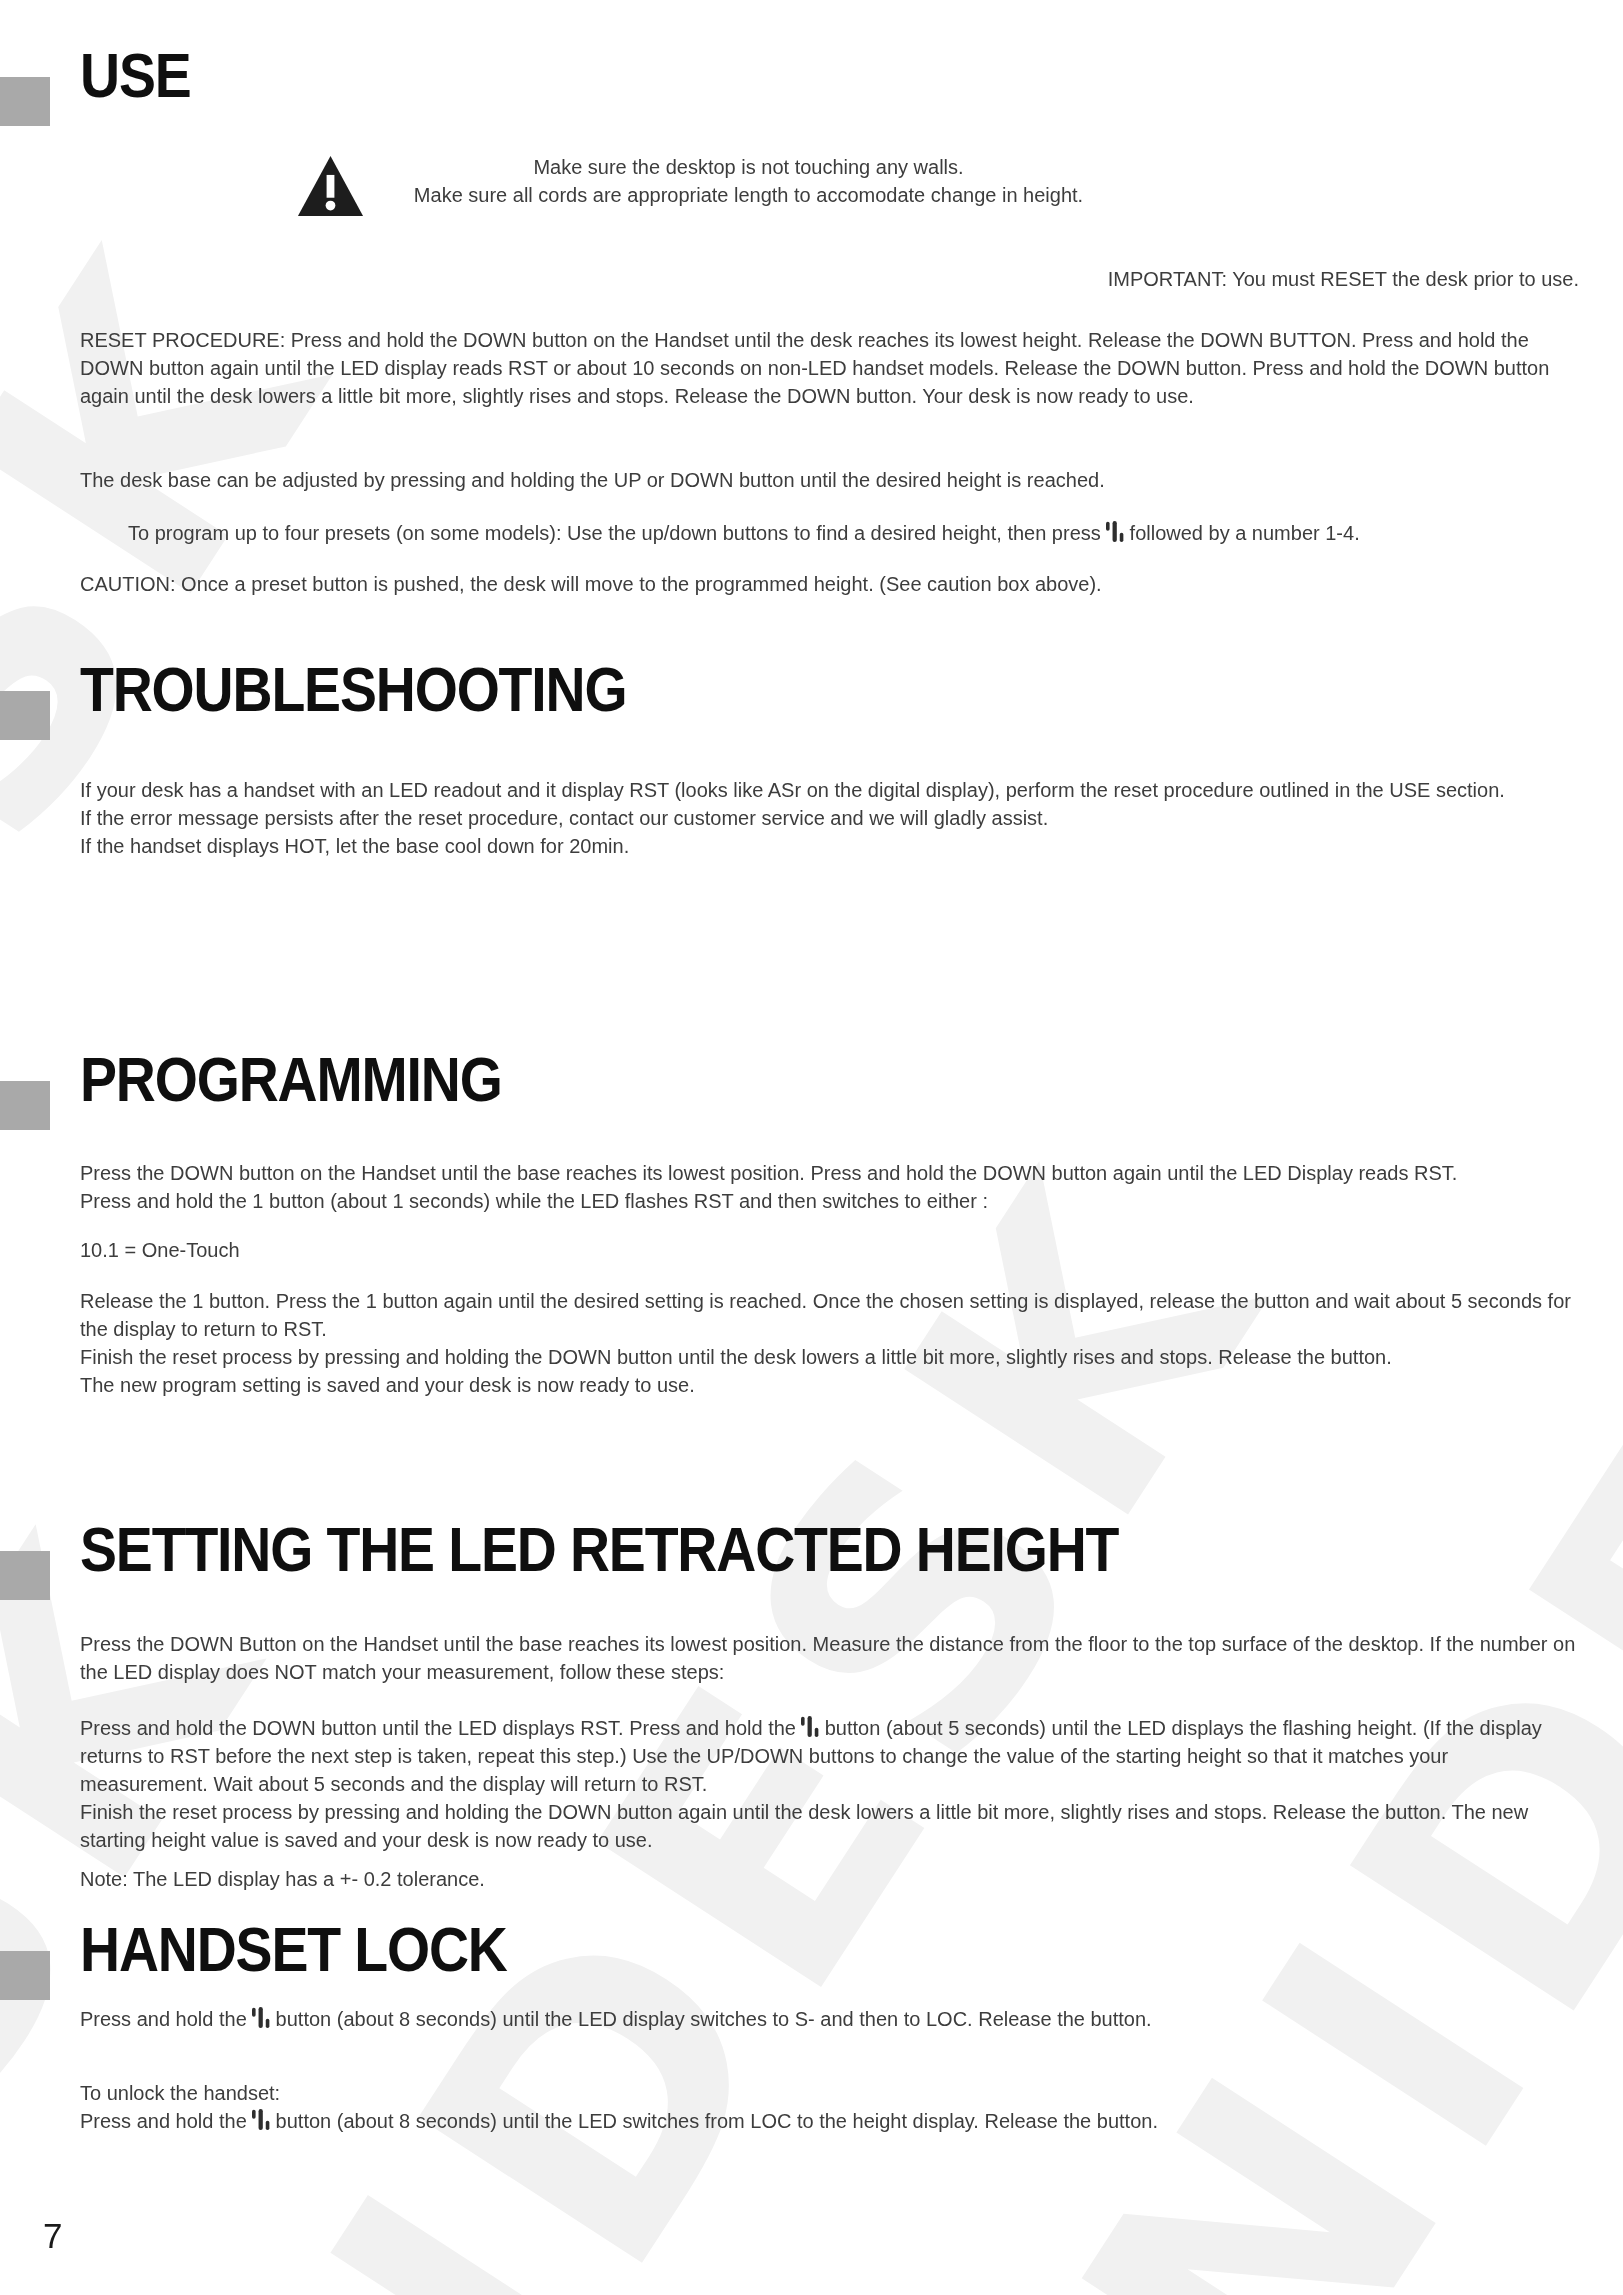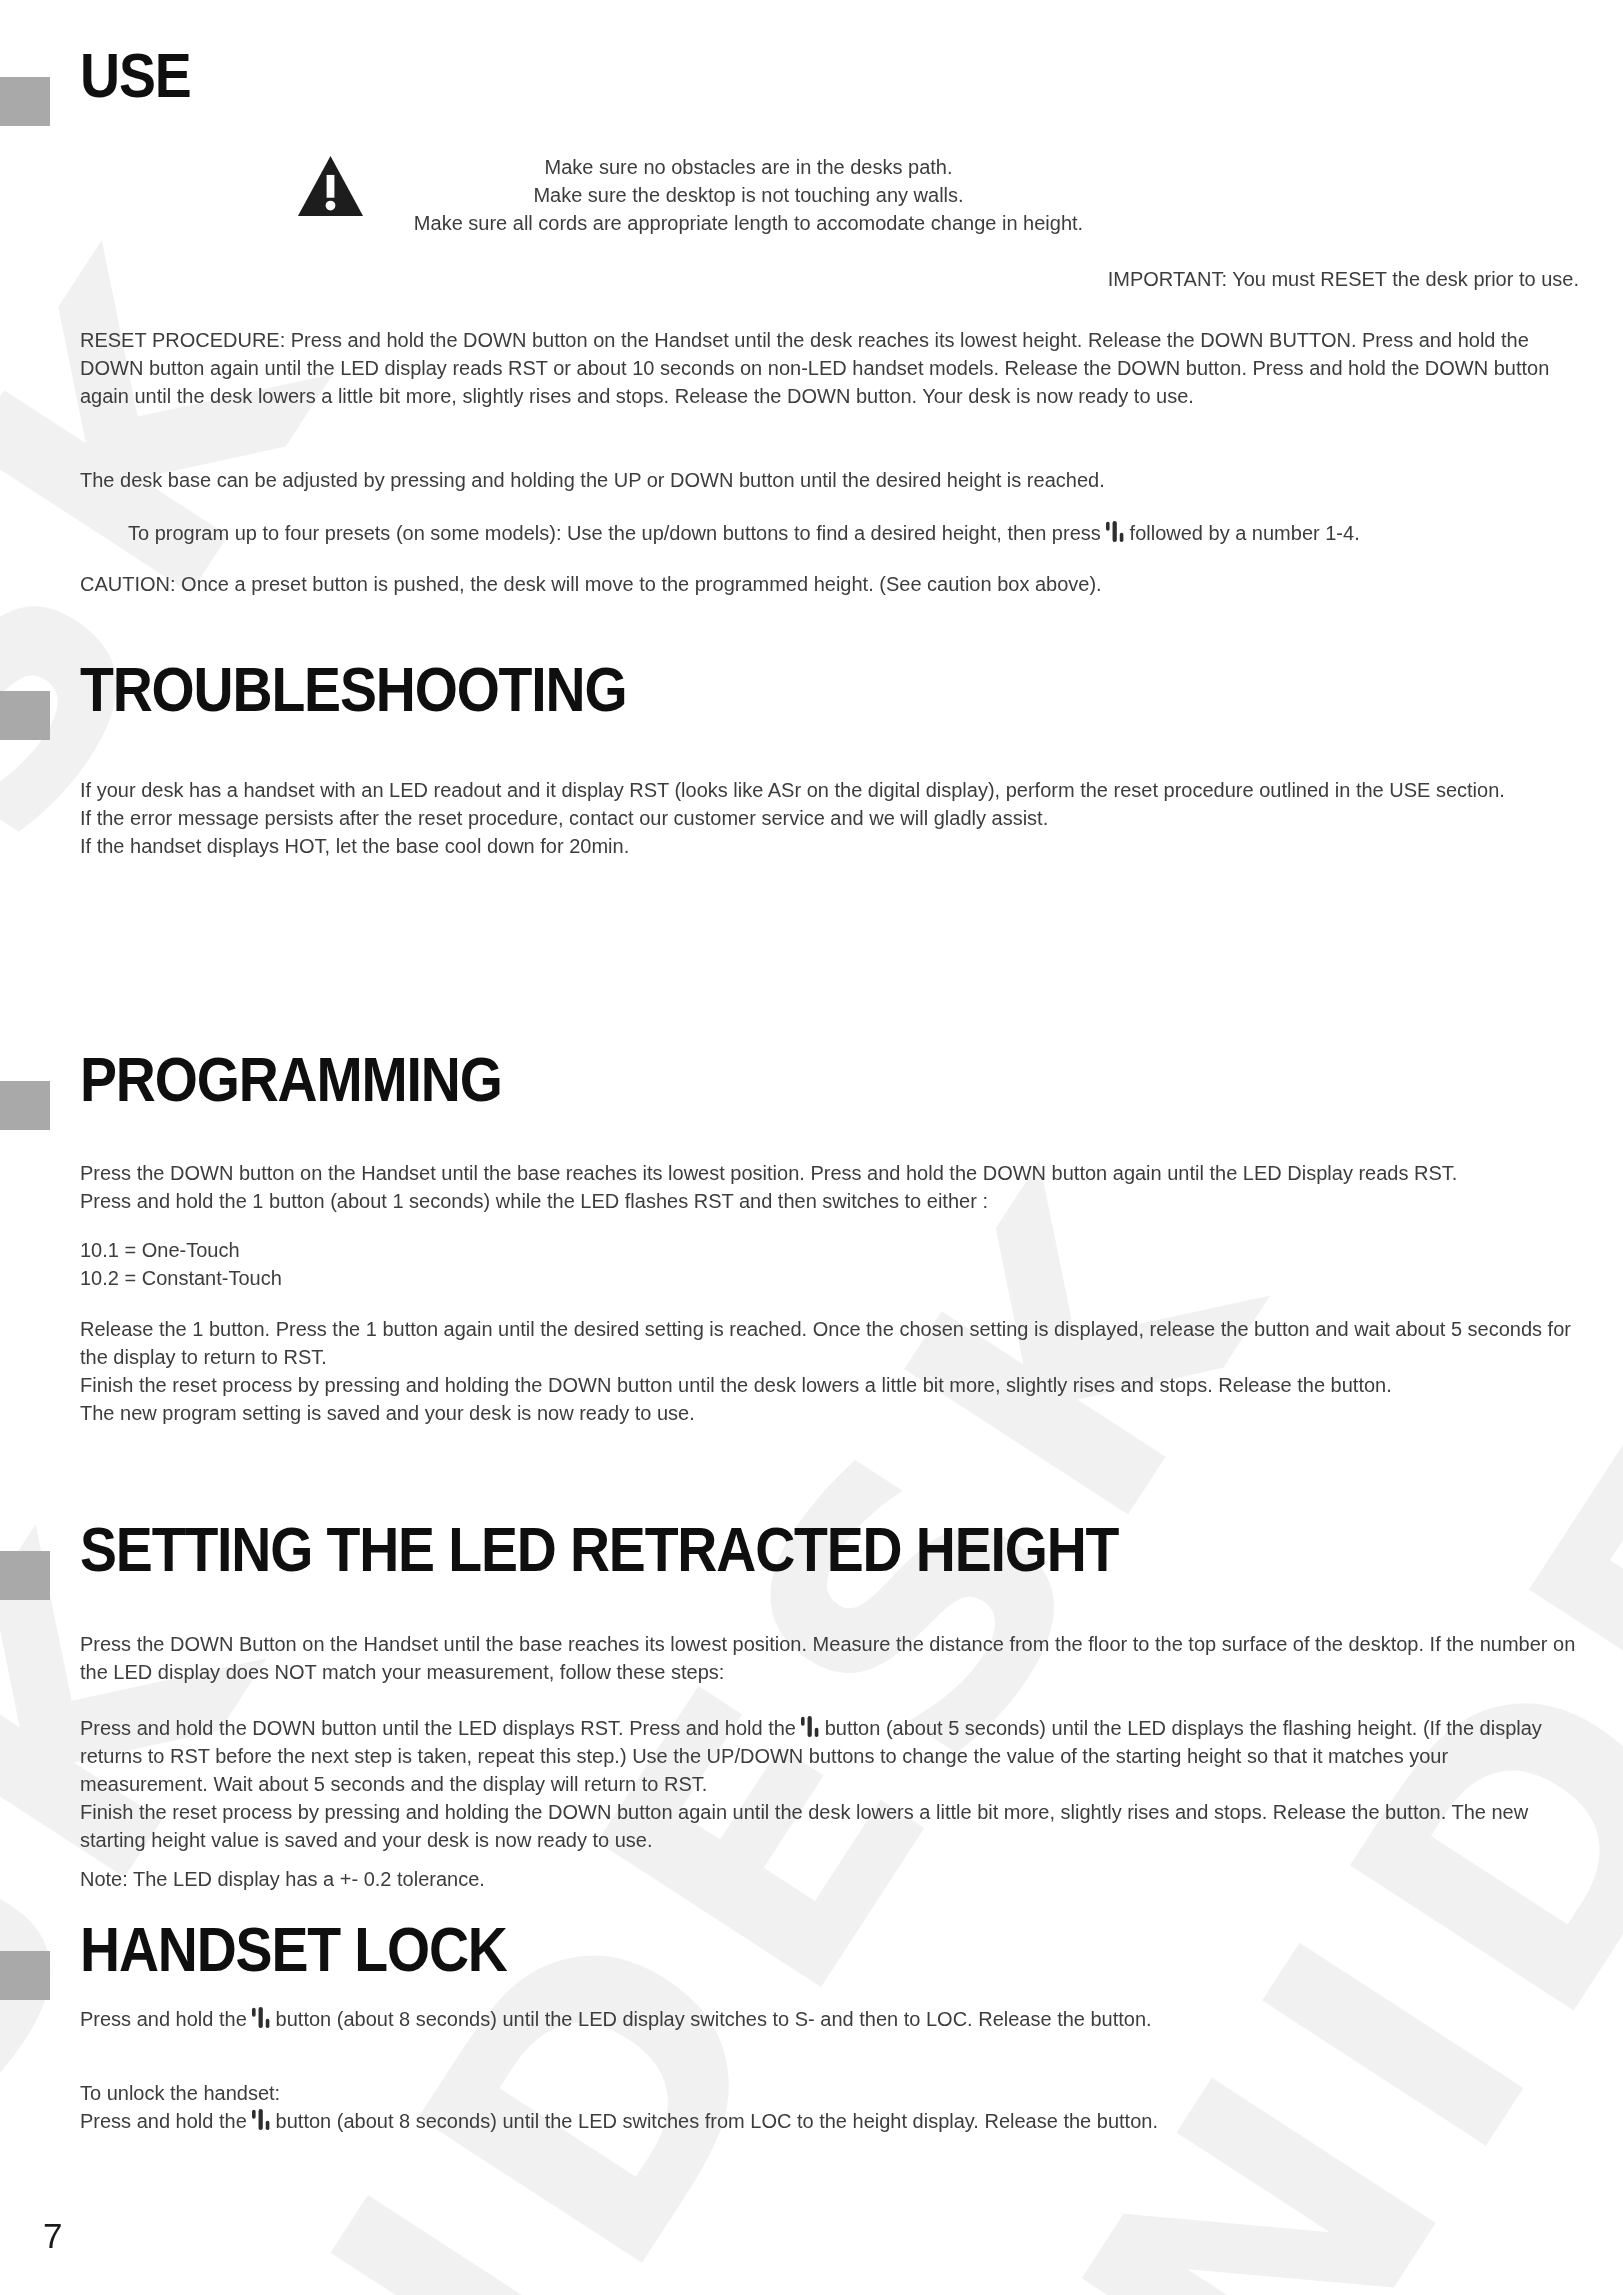--- a/index.html
+++ b/index.html
@@ -82,21 +82,20 @@
       <div class="section-title">USE</div>
 
       <div class="abs" style="left:296px; top:77px;">
         <svg class="warn-svg" width="69" height="64" viewBox="0 0 106 98">
           <path d="M53 3 L103 95 L3 95 Z" fill="#1d1d1d"></path>
           <rect x="47" y="32" width="12" height="35" fill="#ffffff"></rect>
           <circle cx="53" cy="79" r="7.5" fill="#ffffff"></circle>
         </svg>
       </div>
       <div class="abs body caution-text" style="left:366px; top:76px; width:765px;">
-        <p>Make sure no obstacles are in the desks path.</p>
         <p>Make sure the desktop is not touching any walls.</p>
         <p>Make sure all cords are appropriate length to accomodate change in height.</p>
       </div>
 
       <div class="abs body w-body" style="top:188px;text-align:right;">IMPORTANT: You must RESET the desk prior to use.</div>
 
       <div class="abs body w-body" style="top:249px;">RESET PROCEDURE: Press and hold the DOWN button on the Handset until the desk reaches its lowest height. Release the DOWN BUTTON. Press and hold the DOWN button again until the LED display reads RST or about 10 seconds on non-LED handset models. Release the DOWN button. Press and hold the DOWN button again until the desk lowers a little bit more, slightly rises and stops. Release the DOWN button. Your desk is now ready to use.</div>
 
       <div class="abs body w-body" style="top:389px;">The desk base can be adjusted by pressing and holding the UP or DOWN button until the desired height is reached.</div>
 
@@ -122,21 +121,20 @@
     </div>
 
     <div class="section" style="top:1081px;">
       <div class="sq"></div>
       <div class="section-title">PROGRAMMING</div>
       <div class="abs body w-body" style="top:78px;">
         <p>Press the DOWN button on the Handset until the base reaches its lowest position. Press and hold the DOWN button again until the LED Display reads RST.</p>
         <p>Press and hold the 1 button (about 1 seconds) while the LED flashes RST and then switches to either :</p>
         <div class="gap32"></div>
         <p>10.1 = One-Touch</p>
-        <p>10.2 = Constant-Touch</p>
         <div class="gap35"></div>
         <p>Release the 1 button. Press the 1 button again until the desired setting is reached. Once the chosen setting is displayed, release the button and wait about 5 seconds for the display to return to RST.</p>
         <p>Finish the reset process by pressing and holding the DOWN button until the desk lowers a little bit more, slightly rises and stops. Release the button.</p>
         <p>The new program setting is saved and your desk is now ready to use.</p>
       </div>
     </div>
 
     <div class="section" style="top:1551px;">
       <div class="sq"></div>
       <div class="section-title">SETTING THE LED RETRACTED HEIGHT</div>

